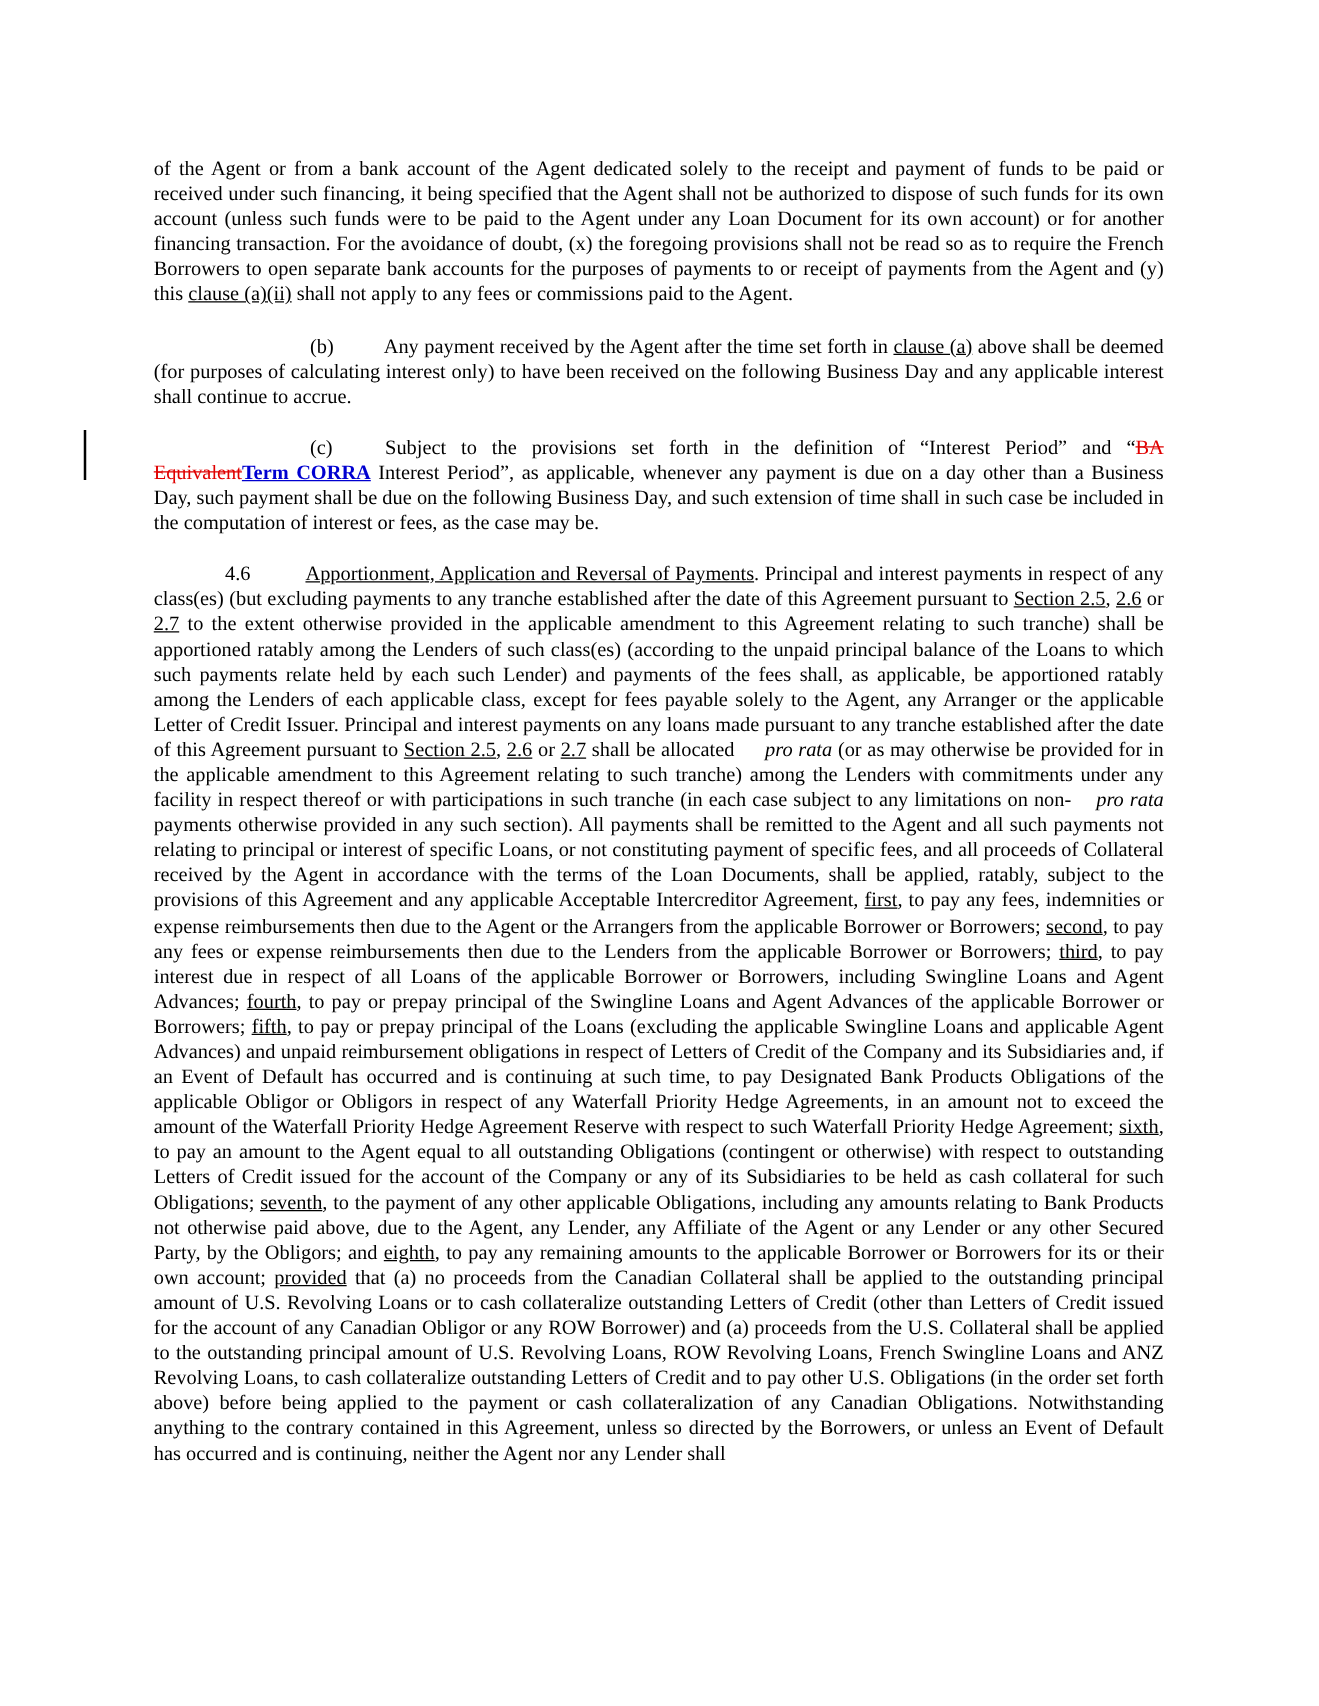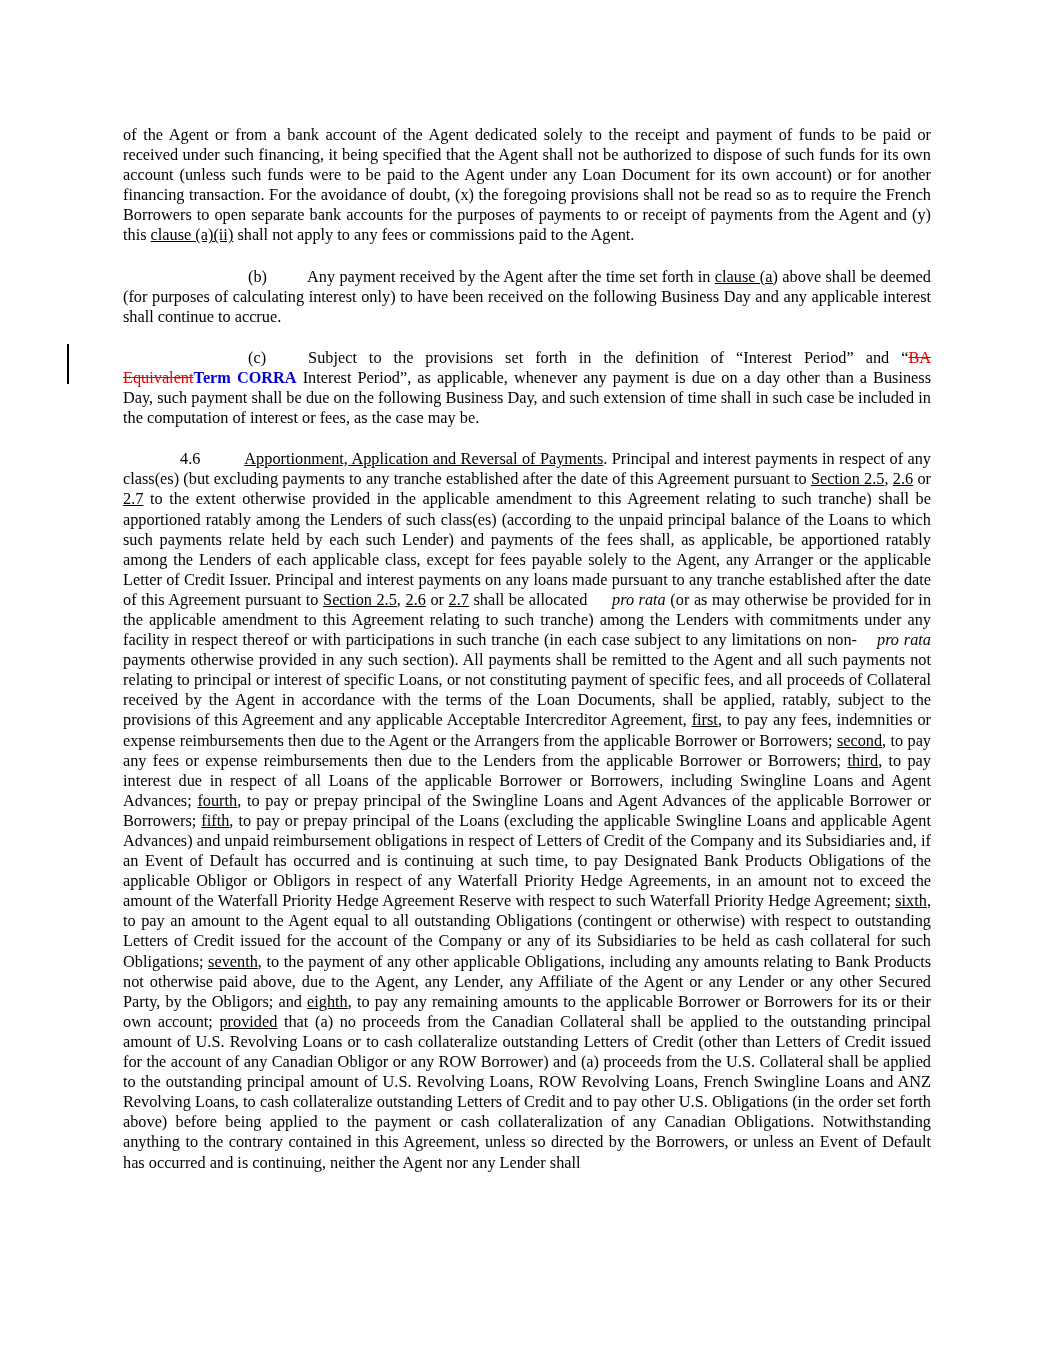--- a/index.html
+++ b/index.html
@@ -20,21 +20,21 @@
     width: 808px;
     font-size: 16.3px;
     line-height: 20.1px;
     text-align: justify;
   }
   .para { margin: 0; }
   .para + .para { margin-top: 21px; }
   .run-u { text-decoration: underline; }
   .run-i { font-style: italic; margin-left: 20px; }
   .run-del { color: var(--del-color, #e00000); text-decoration: line-through; }
-  .run-ins { color: var(--ins-color, #0000d0); font-weight: bold; }
+  .run-ins { color: var(--ins-color, #0000d0); font-weight: bold; text-decoration: underline; }
   .run-tab { display: inline-block; }
   .change-bar {
     position: absolute;
     width: 2px;
     background: #000000;
   }
   .bar-para-c { left: 67px; top: 344px; height: 40px; }
   .bar-footer { left: 67px; top: 1268px; height: 40px; }
   .page-number {
     position: absolute;

